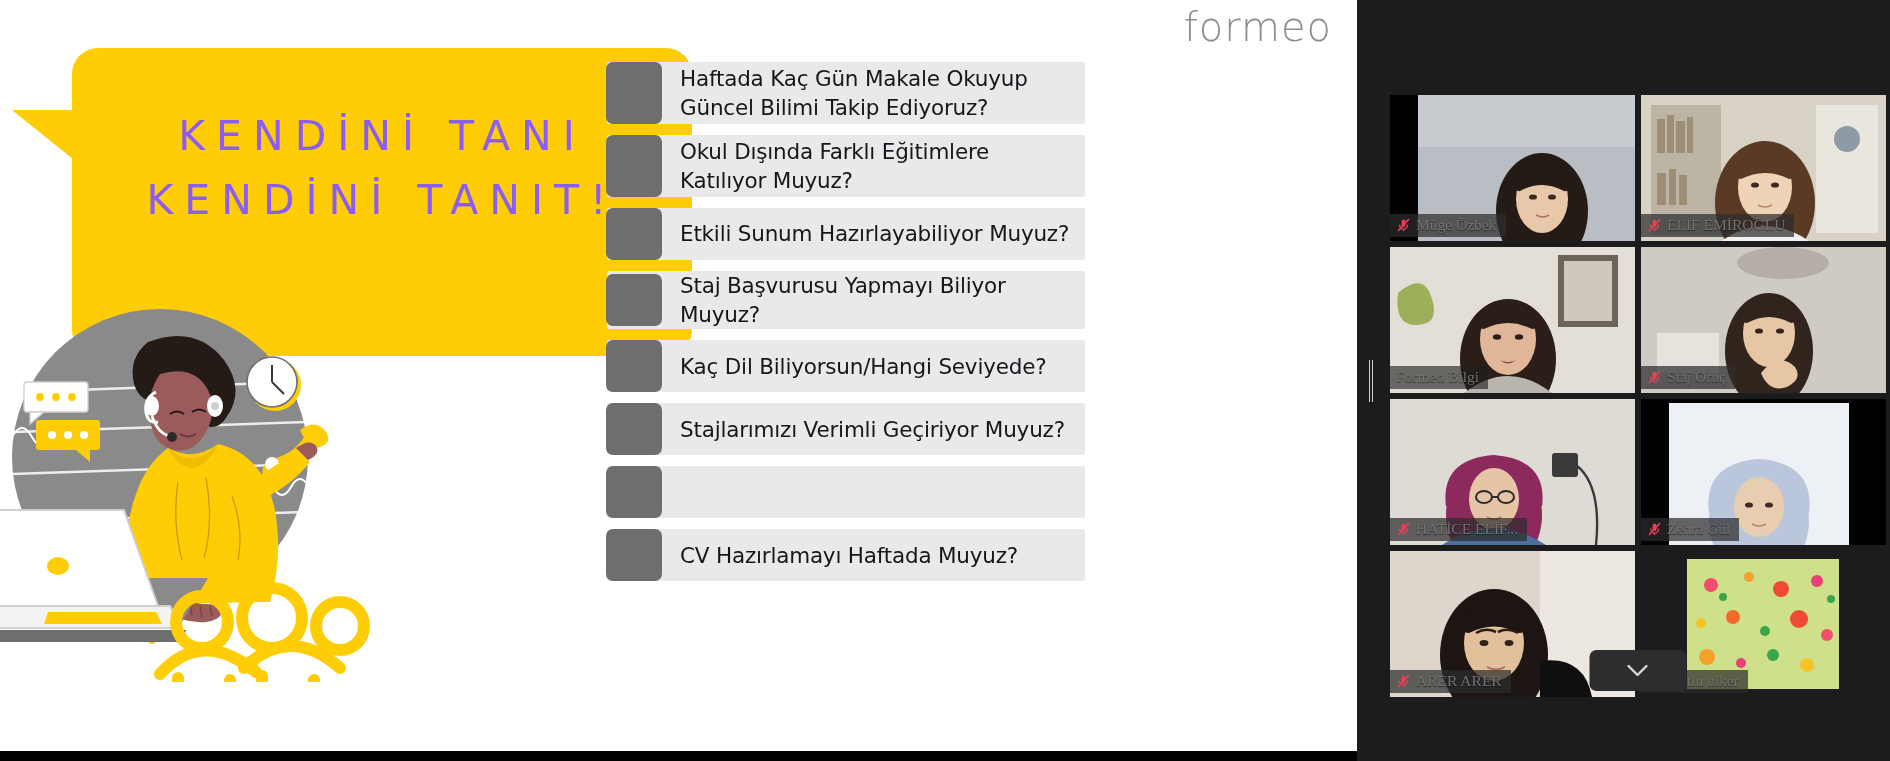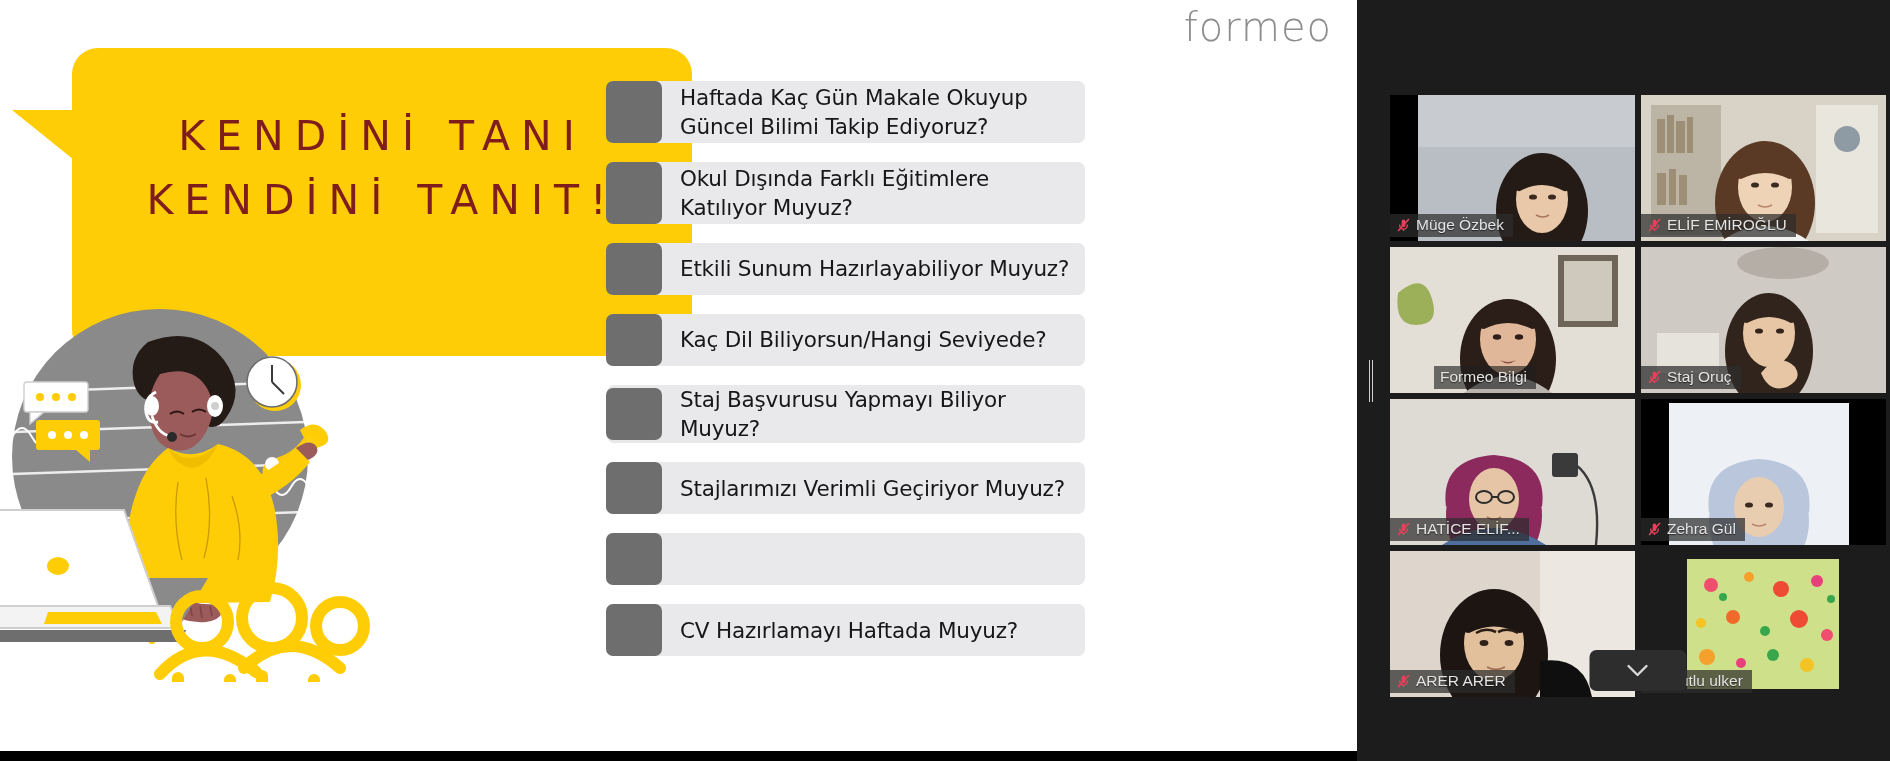--- a/index.html
+++ b/index.html
@@ -42,45 +42,44 @@
     position: absolute; left: 12px; top: 110px;
     width: 0; height: 0;
     border-style: solid;
     border-width: 0 72px 58px 0;
     border-color: transparent #ffcd06 transparent transparent;
   }
   .bubble-title {
     position: absolute; left: 72px; top: 105px;
     width: 620px;
     text-align: center;
-    color: #7f1d1d;
+    color: #8b5cf6;
     font-size: 41px;
     line-height: 1.55;
     letter-spacing: 11px;
     font-weight: 400;
     font-family: "DejaVu Sans", sans-serif;
     white-space: pre-line;
   }
 
   
   .illus { position: absolute; left: 0px; top: 282px; width: 400px; height: 400px; }
 
   
   .qlist {
     position: absolute; left: 607px; top: 62px;
     width: 478px;
   }
   .qrow {
     position: relative;
     display: flex; align-items: center;
     background: #e9e9eb;
-    border-radius: 7px;
+    border-radius: 2px;
     margin-bottom: 11px;
     min-height: 52px;
-    margin-top: 19px;
   }
   .qrow.two-line { min-height: 62px; }
   .qbullet {
     flex: 0 0 auto;
     width: 56px; height: 52px;
     background: #6e6e6e;
     border-radius: 7px;
     margin-left: -1px;
   }
   .qrow.two-line .qbullet { height: 62px; }
@@ -130,24 +129,24 @@
   }
   .tile.active { outline: 3px solid #a8e02a; outline-offset: -3px; }
   .tile .vid { position: absolute; inset: 0; }
   .namebar {
     position: absolute; left: 0; bottom: 4px;
     display: flex; align-items: center; gap: 5px;
     padding: 2px 9px 3px 6px;
     background: rgba(45,45,45,0.72);
     max-width: 96%;
   }
-  .tile.active .namebar { background: rgba(30,30,30,0.62); margin-left: 44px; }
+  .tile.active .namebar { background: rgba(30,30,30,0.62); }
   .nm {
-    color: #e5e5e5; font-size: 15.5px;
-    font-family: Liberation Sans, sans-serif;
+    color: #737373; font-size: 15.5px;
+    font-family: Liberation Serif, serif;
     white-space: nowrap; overflow: hidden; text-overflow: clip;
     text-shadow: 0 1px 1px rgba(0,0,0,.6);
     text-align: right;
   }
   .mute-icon { width: 15px; height: 16px; flex: 0 0 auto; display:block; }
 
   .more-btn {
     position: absolute; left: 50%; transform: translateX(-50%);
     top: 650px;
     width: 97px; height: 41px;
@@ -290,25 +289,25 @@
       <div class="qrow two-line">
         <div class="qbullet"></div>
         <div class="qtext">Okul Dışında Farklı Eğitimlere Katılıyor Muyuz?</div>
       </div>
       <div class="qrow">
         <div class="qbullet"></div>
         <div class="qtext">Etkili Sunum Hazırlayabiliyor Muyuz?</div>
       </div>
       <div class="qrow">
         <div class="qbullet"></div>
+        <div class="qtext">Staj Başvurusu Yapmayı Biliyor Muyuz?</div>
+      </div>
+      <div class="qrow">
+        <div class="qbullet"></div>
         <div class="qtext">Kaç Dil Biliyorsun/Hangi Seviyede?</div>
-      </div>
-      <div class="qrow">
-        <div class="qbullet"></div>
-        <div class="qtext">Staj Başvurusu Yapmayı Biliyor Muyuz?</div>
       </div>
       <div class="qrow">
         <div class="qbullet"></div>
         <div class="qtext">Stajlarımızı Verimli Geçiriyor Muyuz?</div>
       </div>
       <div class="qrow">
         <div class="qbullet"></div>
       </div>
       <div class="qrow">
         <div class="qbullet"></div>

